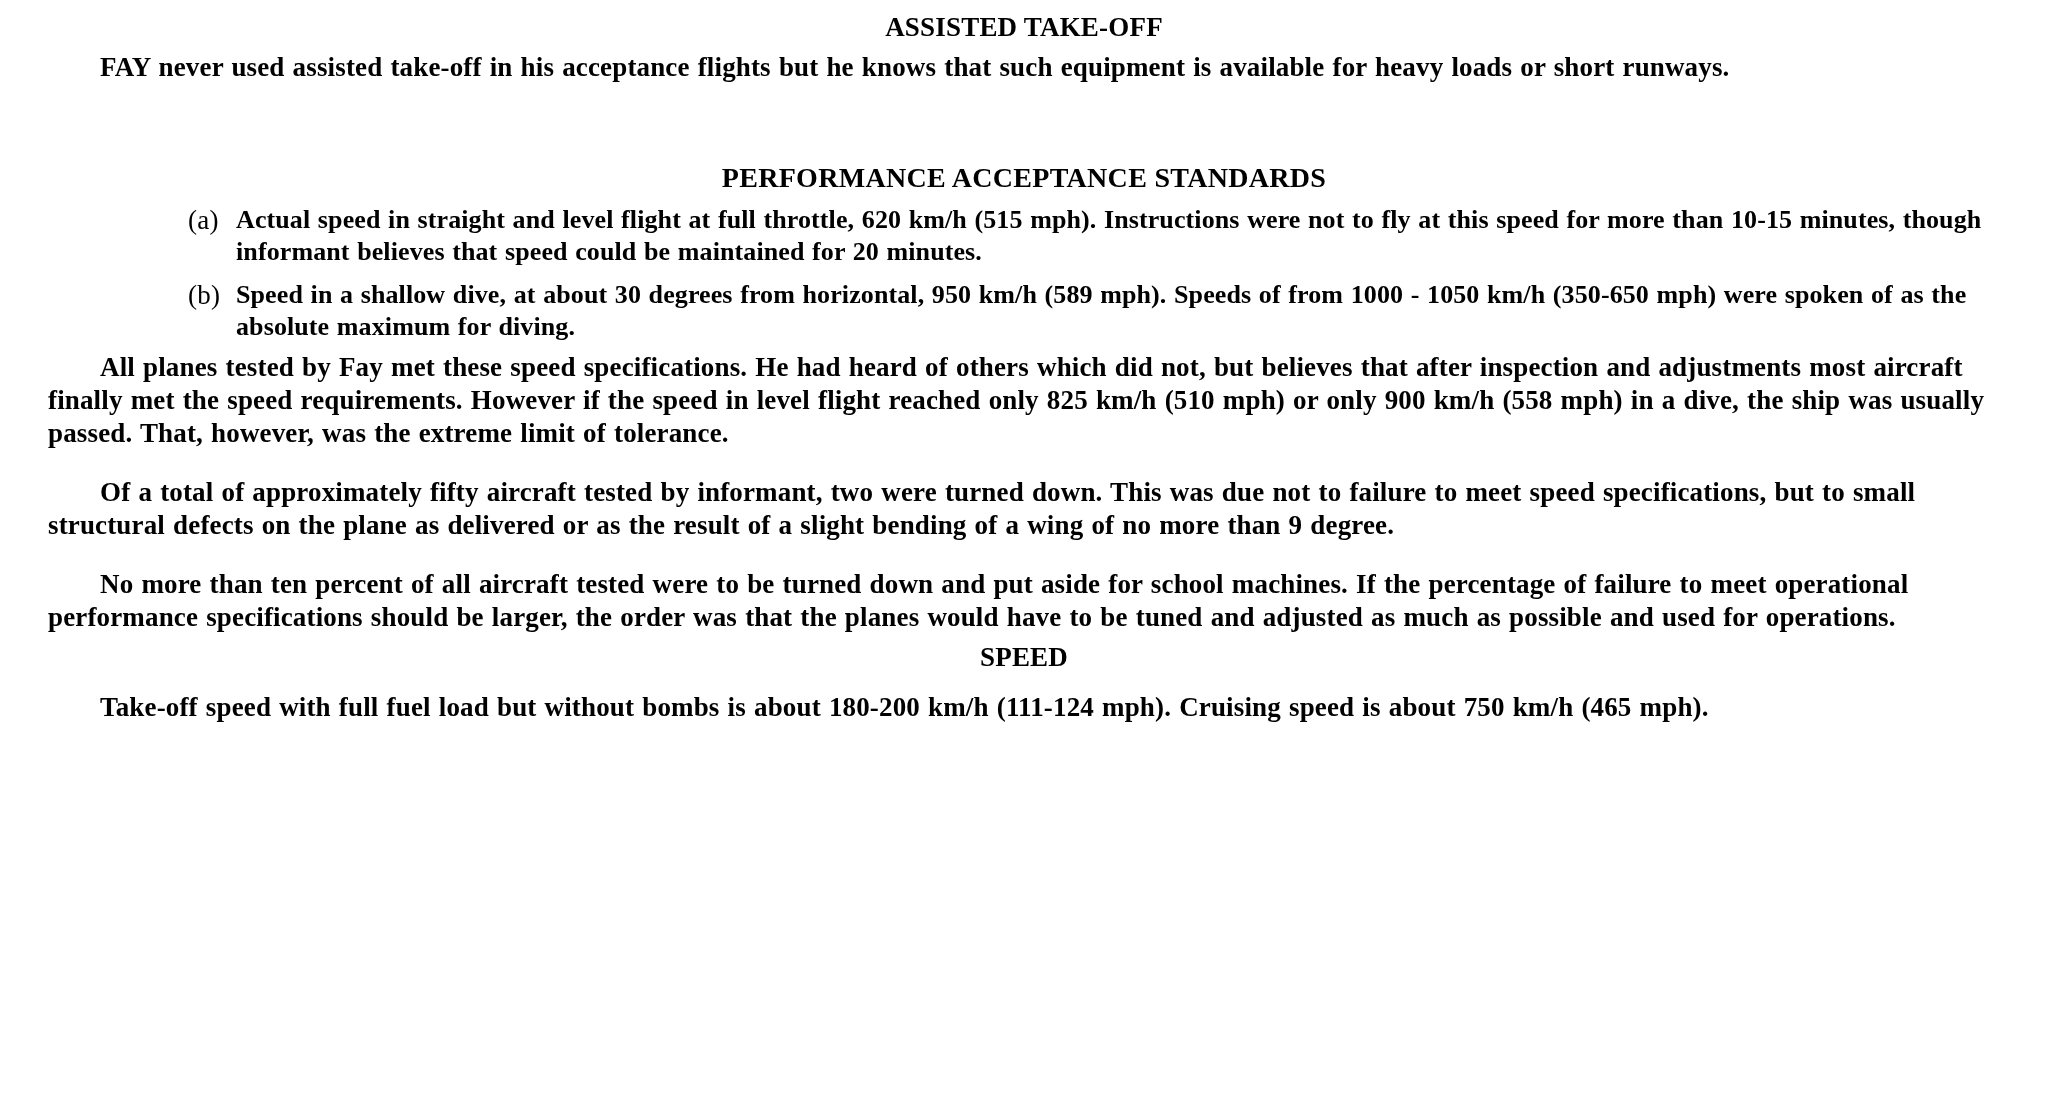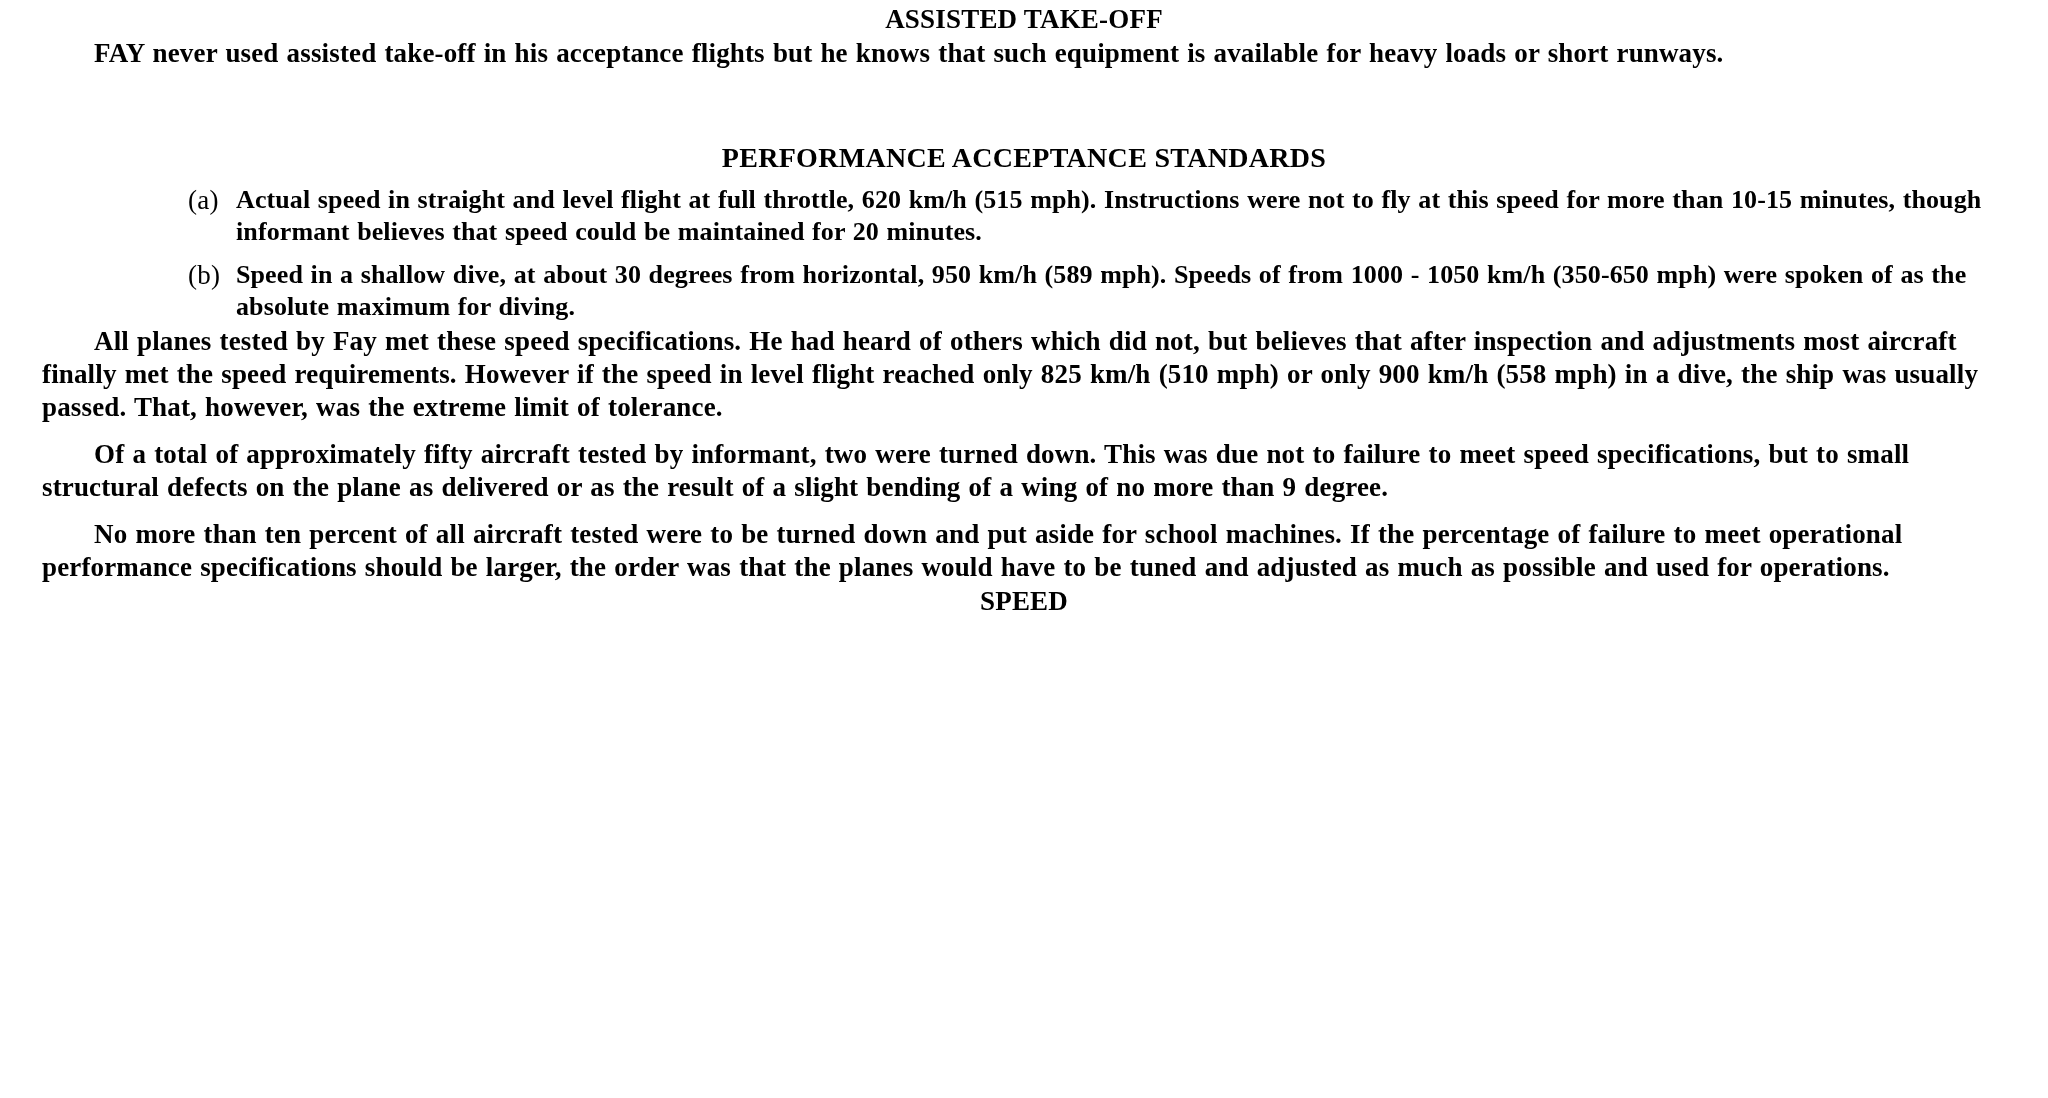--- a/index.html
+++ b/index.html
@@ -12,42 +12,42 @@
     height: 1098px;
     font-family: "Liberation Serif", serif;
     color: #000000;
     overflow: hidden;
   }
   .page {
     position: relative;
     width: 2048px;
     height: 1098px;
     box-sizing: border-box;
-    padding: 4px 40px;
+    padding: 12px 40px;
   }
   .heading {
     text-align: center;
     font-family: "Liberation Serif", serif;
     font-weight: bold;
     font-size: 27px;
     letter-spacing: 0.2px;
     margin: 0;
     line-height: 1.15;
   }
   .heading.tight {
     font-size: 28px;
     letter-spacing: 0.3px;
     margin-top: 44px;
   }
   .para {
     font-family: "Liberation Serif", serif;
     font-weight: bold;
     font-size: 27px;
     line-height: 1.22;
-    margin: 2px;
+    margin: 8px;
     letter-spacing: 0.15px;
     text-align: left;
     word-spacing: 1.2px;
   }
   .indent {
     text-indent: 52px;
   }
   .list-item {
     display: flex;
     align-items: flex-start;
@@ -110,14 +110,15 @@
   <p class="para indent">Of a total of approximately fifty aircraft tested by informant, two were turned down.   This was due not to failure to meet speed specifications, but to small structural defects on the plane as delivered or as the result of a slight bending of a wing of no more than 9 degree.</p>
 
   <div class="gap-sm"></div>
 
   <p class="para indent">No more than ten percent of all aircraft tested were to be turned down and put aside for school machines. If the percentage of failure to meet operational performance specifications should be larger, the order was that the planes would have to be tuned and adjusted as much as possible and used for operations.</p>
 
   <h1 class="heading">SPEED</h1>
 
   <div class="gap-sm"></div>
 
+  <p class="para indent">Take-off speed with full fuel load but without bombs is about 180-200 km/h (111-124 mph).   Cruising speed is about 750 km/h (465 mph).</p>
 
 </div>
 
 </body></html>

